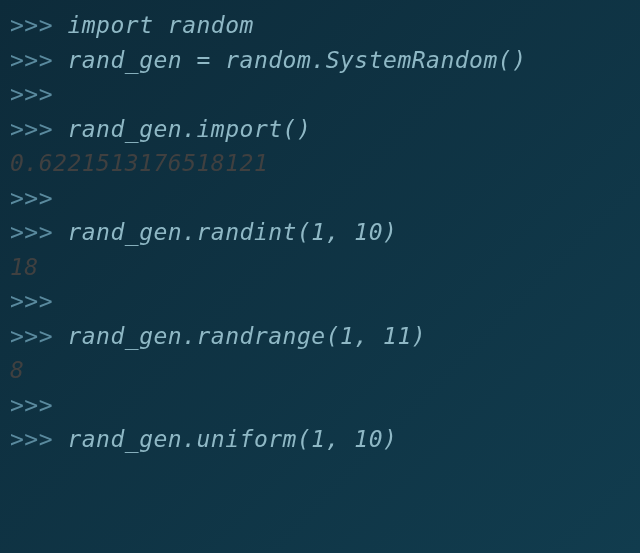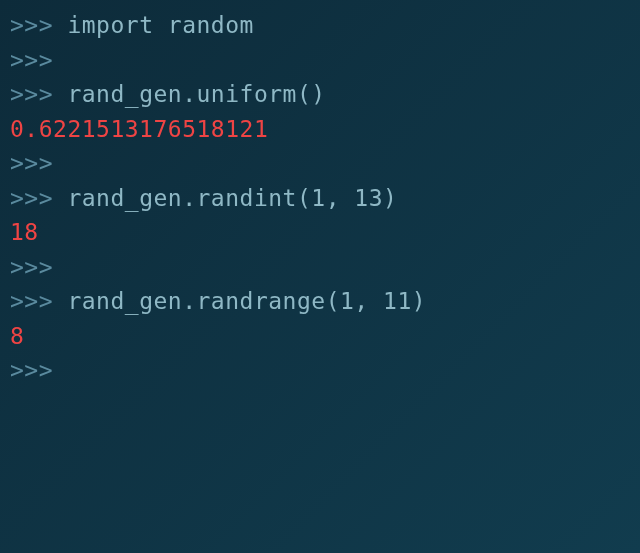--- a/index.html
+++ b/index.html
@@ -1,18 +1,19 @@
 <!DOCTYPE html>
 <html><head>
   <meta charset="utf-8">
   <style>
     * {
       margin: 0;
       padding: 0;
       box-sizing: border-box;
+      font-style: italic;
     }
     body {
       background: linear-gradient(135deg, #0d2b3a 0%, #113c4e 100%);
       width: 640px;
       height: 553px;
       font-family: 'Menlo', 'Monaco', 'Consolas', monospace;
       font-size: 23px;
       line-height: 1.5;
       padding: 8px 10px;
       overflow: hidden;
@@ -22,31 +23,33 @@
       white-space: pre;
       letter-spacing: 0.5px;
     }
     .prompt {
       color: #5a8a9e;
     }
     .code {
       color: #8fb8c5;
     }
     .output {
-      color: #ef4444;
+      color: #404040;
     }
   </style>
 </head>
 <body>
 
 <div id="terminal">
     <div class="line"><span class="prompt">&gt;&gt;&gt; </span><span class="code">import random</span></div>
+    <div class="line"><span class="prompt">&gt;&gt;&gt; </span><span class="code">rand_gen = random.SystemRandom()</span></div>
     <div class="line"><span class="prompt">&gt;&gt;&gt;</span></div>
-    <div class="line"><span class="prompt">&gt;&gt;&gt; </span><span class="code">rand_gen.uniform()</span></div>
+    <div class="line"><span class="prompt">&gt;&gt;&gt; </span><span class="code">rand_gen.import()</span></div>
     <div class="line"><span class="output">0.6221513176518121</span></div>
     <div class="line"><span class="prompt">&gt;&gt;&gt;</span></div>
-    <div class="line"><span class="prompt">&gt;&gt;&gt; </span><span class="code">rand_gen.randint(1, 13)</span></div>
+    <div class="line"><span class="prompt">&gt;&gt;&gt; </span><span class="code">rand_gen.randint(1, 10)</span></div>
     <div class="line"><span class="output">18</span></div>
     <div class="line"><span class="prompt">&gt;&gt;&gt;</span></div>
     <div class="line"><span class="prompt">&gt;&gt;&gt; </span><span class="code">rand_gen.randrange(1, 11)</span></div>
     <div class="line"><span class="output">8</span></div>
     <div class="line"><span class="prompt">&gt;&gt;&gt;</span></div>
+    <div class="line"><span class="prompt">&gt;&gt;&gt; </span><span class="code">rand_gen.uniform(1, 10)</span></div>
   </div>
 
 </body></html>

